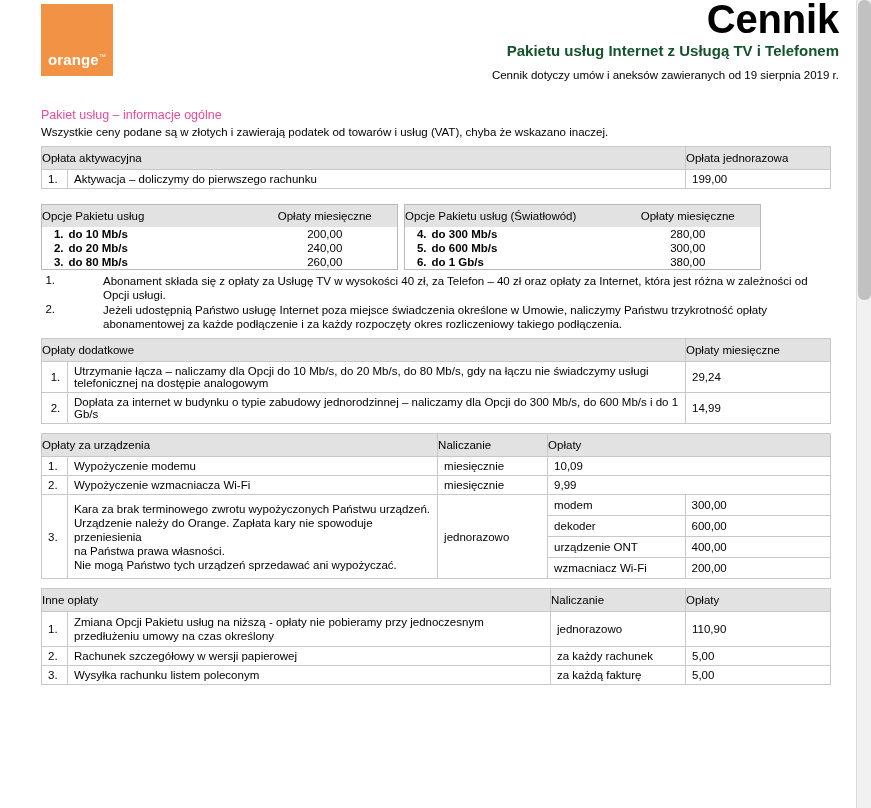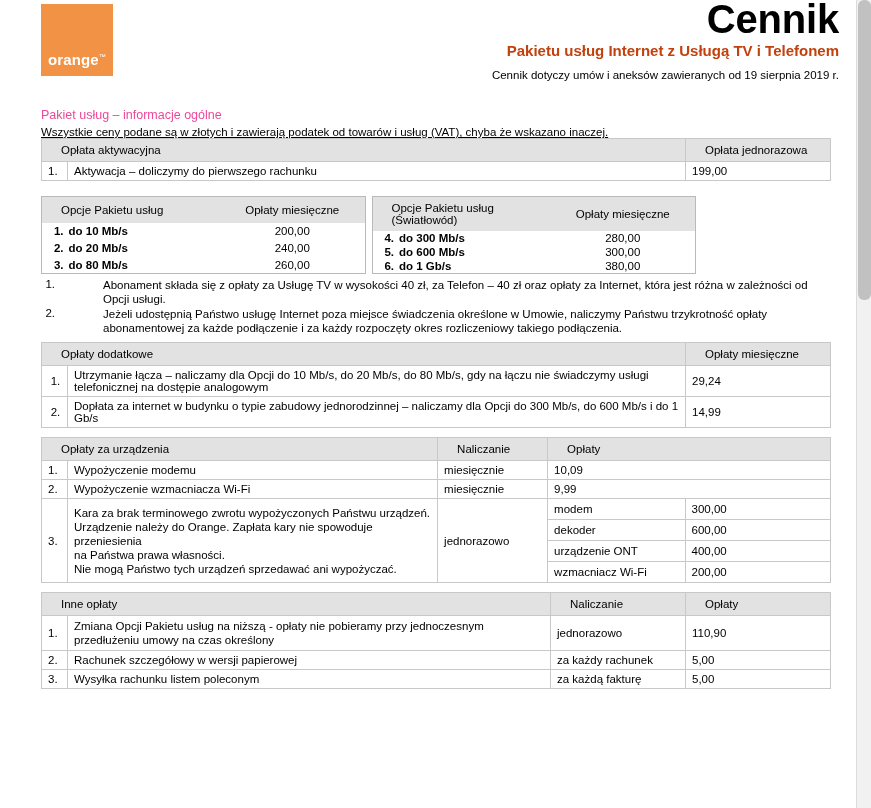--- a/index.html
+++ b/index.html
@@ -62,40 +62,39 @@
   .title-main {
     font-size: 40px;
     font-weight: bold;
     color: #000;
     line-height: 34px;
     letter-spacing: -0.2px;
   }
   .title-sub {
     font-size: 15px;
     font-weight: bold;
-    color: #c2410c;
+    color: #14532d;
     margin-top: 6px;
   }
   .title-note {
     font-size: 11.5px;
     color: #000;
     margin-top: 10px;
   }
   
   .section-title {
     font-size: 12.5px;
     font-weight: normal;
     color: #ec4899;
     margin: 12px 0 4px 8px;
   }
   .intro {
     font-size: 11.5px;
     color: #000;
-    margin: 0 0 0 8px;
-    text-decoration: underline;
+    margin: 0 0 8px 8px;
   }
   table {
     border-collapse: collapse;
     width: 100%;
     font-size: 11.5px;
   }
   .tbl {
     margin: 0 0 0 8px;
     width: 790px;
     border: 1px solid #b9b9b9;
@@ -104,39 +103,39 @@
     border: 1px solid #c8c8c8;
     padding: 3px 6px;
     vertical-align: middle;
     color: #000;
     font-weight: normal;
     text-align: left;
   }
   .hdr td, .hdr th {
     background: #e2e2e2;
     font-weight: normal;
-    padding: 5px 19px;
+    padding: 5px 0;
   }
   .num {
     width: 26px;
     text-align: right;
     padding-right: 4px !important;
     font-weight: bold;
   }
   .num-plain { font-weight: normal; }
   .ctr { text-align: center; }
   .b { font-weight: bold; }
   .gap { height: 9px; }
   .spacer-sm { height: 6px; }
   
   .two-col {
     display: flex;
     gap: 6px;
     margin-left: 8px;
-    width: 655px;
+    width: 720px;
   }
   .two-col table { width: 392px; border: 1px solid #b9b9b9; }
   
   .notes {
     margin: 4px 0 0 8px;
     width: 790px;
     font-size: 11.5px;
     color: #000;
   }
   .note-row {

